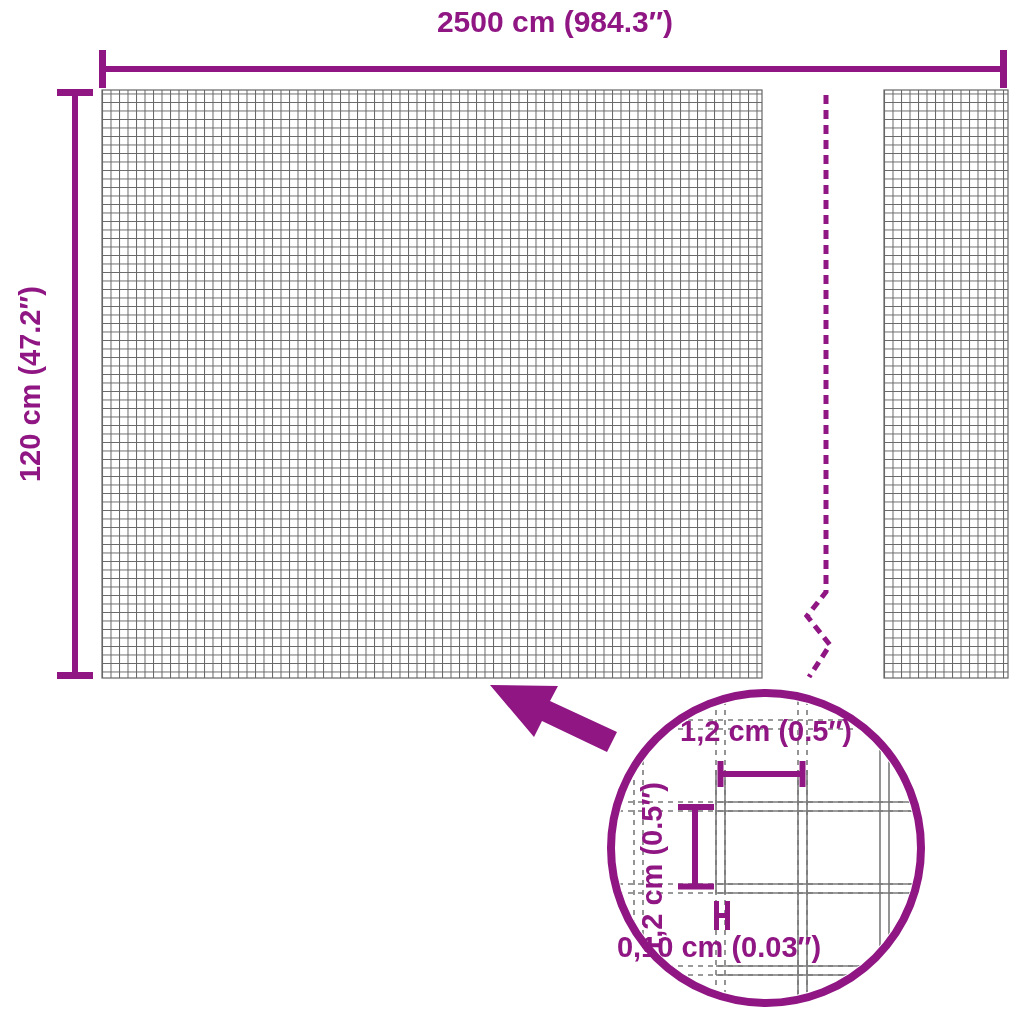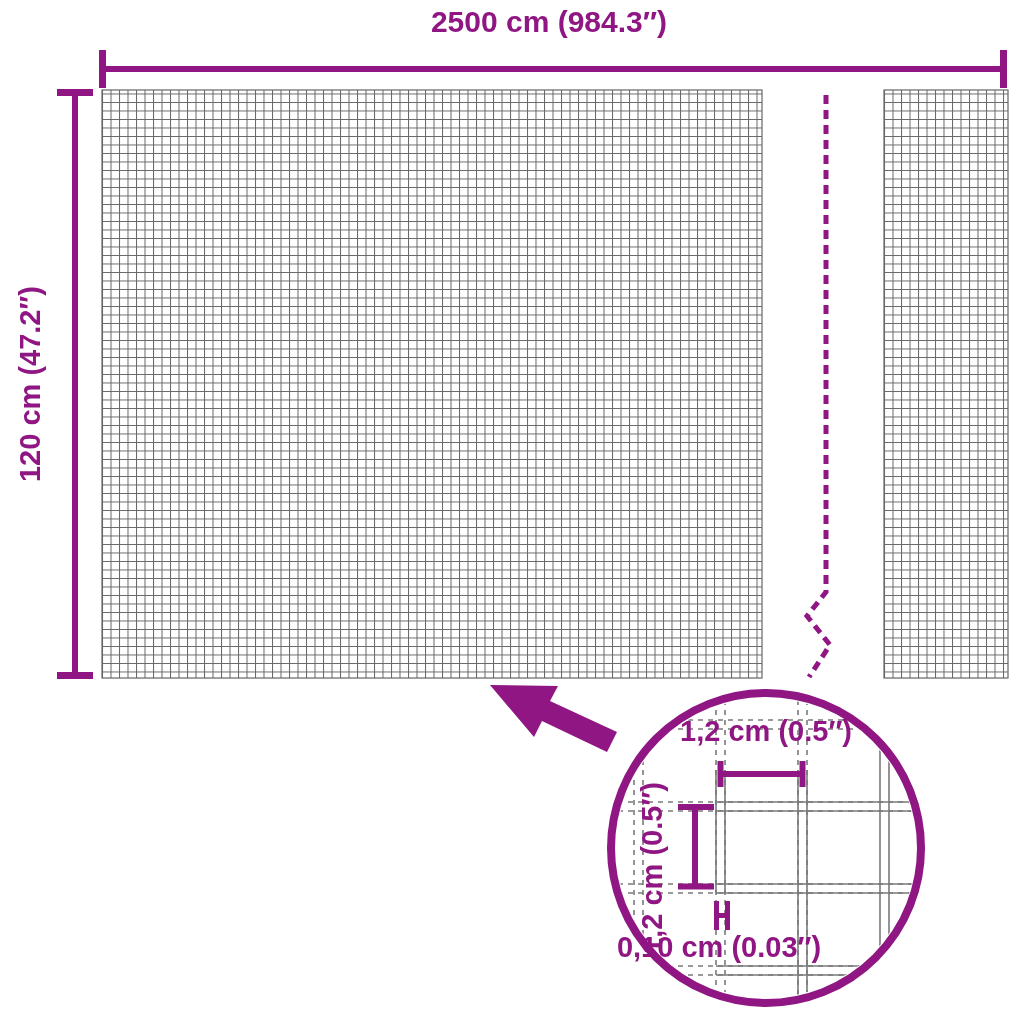--- a/index.html
+++ b/index.html
@@ -13,21 +13,21 @@
   body{width:1024px;height:1024px;overflow:hidden}
   .stage{
     position:relative;width:1024px;height:1024px;background:var(--bg);
     font-family:"Liberation Sans", sans-serif;
   }
   .stage svg{position:absolute;left:0;top:0;z-index:1}
   .lbl{
     position:absolute;z-index:2;color:var(--accent);
     font-weight:700;white-space:nowrap;line-height:1;
   }
-  .total-width-lbl{left:98px;top:7px;width:902px;text-align:center;font-size:30px}
+  .total-width-lbl{left:104px;top:7px;width:902px;text-align:center;font-size:30px}
   .height-lbl{left:30px;top:384px;transform:translate(-50%,-50%) rotate(-90deg);font-size:29px}
   .det-top-lbl{left:766px;top:731px;transform:translate(-50%,-50%);font-size:29px}
   .det-left-lbl{left:652px;top:868px;transform:translate(-50%,-50%) rotate(-90deg);font-size:29px}
   .det-bottom-lbl{left:719px;top:947px;transform:translate(-50%,-50%);font-size:29px}
 
   .accent-stroke{stroke:var(--accent)}
   .accent-fill{fill:var(--accent)}
   .wire-line{stroke:var(--wire)}
   #meshpat path{stroke:var(--grid)}
   .mesh-rect{fill:url(#meshpat);stroke:var(--grid);stroke-width:1.2}

